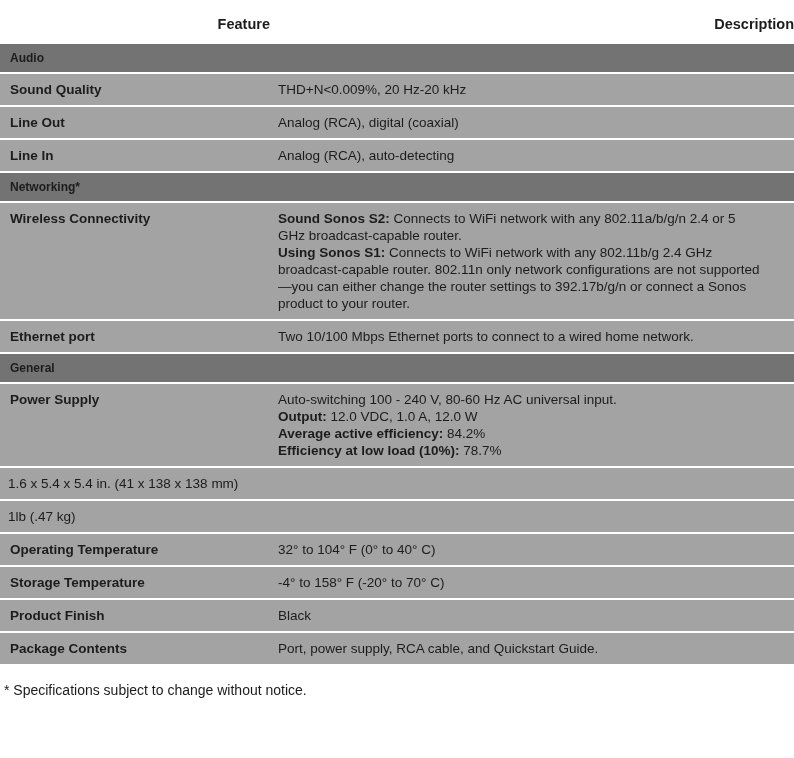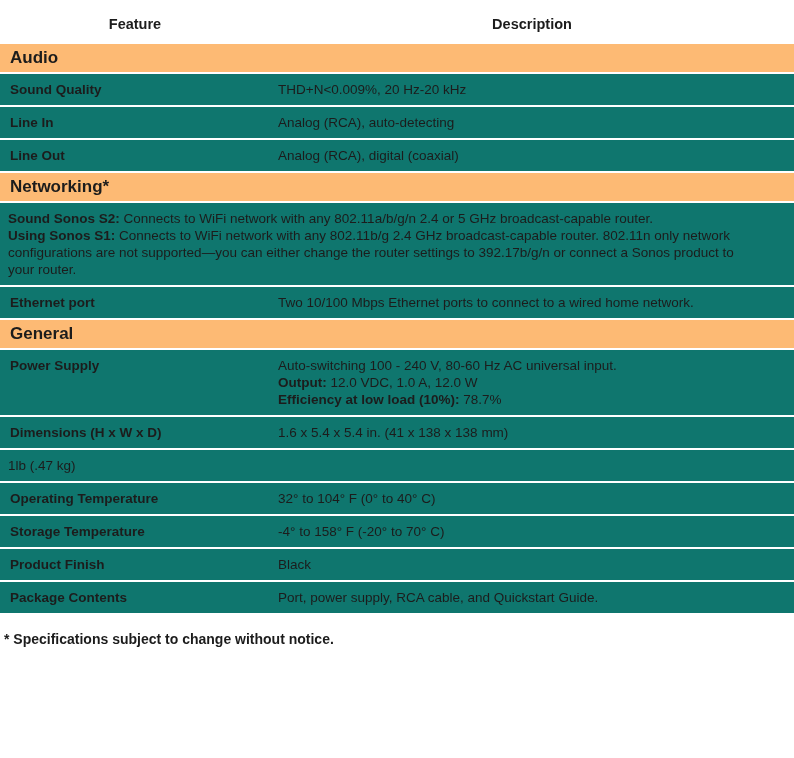--- a/index.html
+++ b/index.html
@@ -16,35 +16,35 @@
     background: #ffffff;
   }
   .header-row {
     display: flex;
     padding: 8px 0 12px 0;
     background: #ffffff;
   }
   .header-cell {
     font-weight: bold;
     font-size: 14.5px;
-    text-align: center;
+    text-align: right;
   }
   .feature-col { flex: 0 0 270px; width: 270px; }
   .desc-col { flex: 1; min-width: 0; }
   .section-row {
-    background: #fdba74;
+    background: #737373;
     padding: 7px 10px;
     font-weight: bold;
-    font-size: 17px;
+    font-size: 12px;
     line-height: 14px;
     margin-bottom: 2px;
   }
   .data-row {
     display: flex;
-    background: #0f766e;
+    background: #a3a3a3;
     margin-bottom: 2px;
     padding: 7px 0;
   }
   .feature-cell {
     font-weight: bold;
     font-size: 13.5px;
     line-height: 17px;
     padding-left: 10px;
     padding-right: 12px;
   }
@@ -53,76 +53,76 @@
     line-height: 17px;
     padding-left: 8px;
     padding-right: 32px;
   }
   .desc-line { line-height: 17px; }
   .bold { font-weight: bold; }
   .footnote {
     padding: 16px 0 0 4px;
     font-size: 14px;
     color: #1c1c1c;
-    font-weight: bold;
   }
 </style>
 </head>
 <body>
 
 <div class="page">
   <div class="table">
     <div class="header-row">
       <div class="header-cell feature-col">Feature</div>
       <div class="header-cell desc-col">Description</div>
     </div>
     <div id="table-body">
         <div class="section-row"><span>Audio</span></div>
         <div class="data-row">
           <div class="feature-cell feature-col">Sound Quality</div>
           <div class="desc-cell desc-col">
             <div class="desc-line"><span>THD+N&lt;0.009%, 20 Hz-20 kHz</span></div>
           </div>
         </div>
         <div class="data-row">
+          <div class="feature-cell feature-col">Line Out</div>
+          <div class="desc-cell desc-col">
+            <div class="desc-line"><span>Analog (RCA), digital (coaxial)</span></div>
+          </div>
+        </div>
+        <div class="data-row">
           <div class="feature-cell feature-col">Line In</div>
           <div class="desc-cell desc-col">
             <div class="desc-line"><span>Analog (RCA), auto-detecting</span></div>
           </div>
         </div>
-        <div class="data-row">
-          <div class="feature-cell feature-col">Line Out</div>
-          <div class="desc-cell desc-col">
-            <div class="desc-line"><span>Analog (RCA), digital (coaxial)</span></div>
-          </div>
-        </div>
         <div class="section-row"><span>Networking*</span></div>
         <div class="data-row">
+          <div class="feature-cell feature-col">Wireless Connectivity</div>
           <div class="desc-cell desc-col">
             <div class="desc-line"><span class="bold">Sound Sonos S2:</span><span> Connects to WiFi network with any 802.11a/b/g/n 2.4 or 5  GHz broadcast-capable router.</span></div>
             <div class="desc-line"><span class="bold">Using Sonos S1:</span><span> Connects to WiFi network with any 802.11b/g 2.4  GHz broadcast-capable router. 802.11n only network configurations are not supported—you can either change the router settings to 392.17b/g/n or connect a Sonos product to your router.</span></div>
           </div>
         </div>
         <div class="data-row">
           <div class="feature-cell feature-col">Ethernet port</div>
           <div class="desc-cell desc-col">
             <div class="desc-line"><span>Two 10/100 Mbps Ethernet ports to connect to a wired home network.</span></div>
           </div>
         </div>
         <div class="section-row"><span>General</span></div>
         <div class="data-row">
           <div class="feature-cell feature-col">Power Supply</div>
           <div class="desc-cell desc-col">
             <div class="desc-line"><span>Auto-switching 100 - 240 V, 80-60 Hz AC universal input.</span></div>
             <div class="desc-line"><span class="bold">Output:</span><span> 12.0 VDC, 1.0 A, 12.0 W</span></div>
+            <div class="desc-line"><span class="bold">Average active efficiency:</span><span> 84.2%</span></div>
             <div class="desc-line"><span class="bold">Efficiency at low load (10%):</span><span> 78.7%</span></div>
           </div>
         </div>
         <div class="data-row">
-          <div class="feature-cell feature-col">Dimensions (H x W x D)</div>
           <div class="desc-cell desc-col">
             <div class="desc-line"><span>1.6 x 5.4 x 5.4 in. (41 x 138 x 138 mm)</span></div>
           </div>
         </div>
         <div class="data-row">
           <div class="desc-cell desc-col">
             <div class="desc-line"><span>1lb (.47 kg)</span></div>
           </div>
         </div>
         <div class="data-row">

